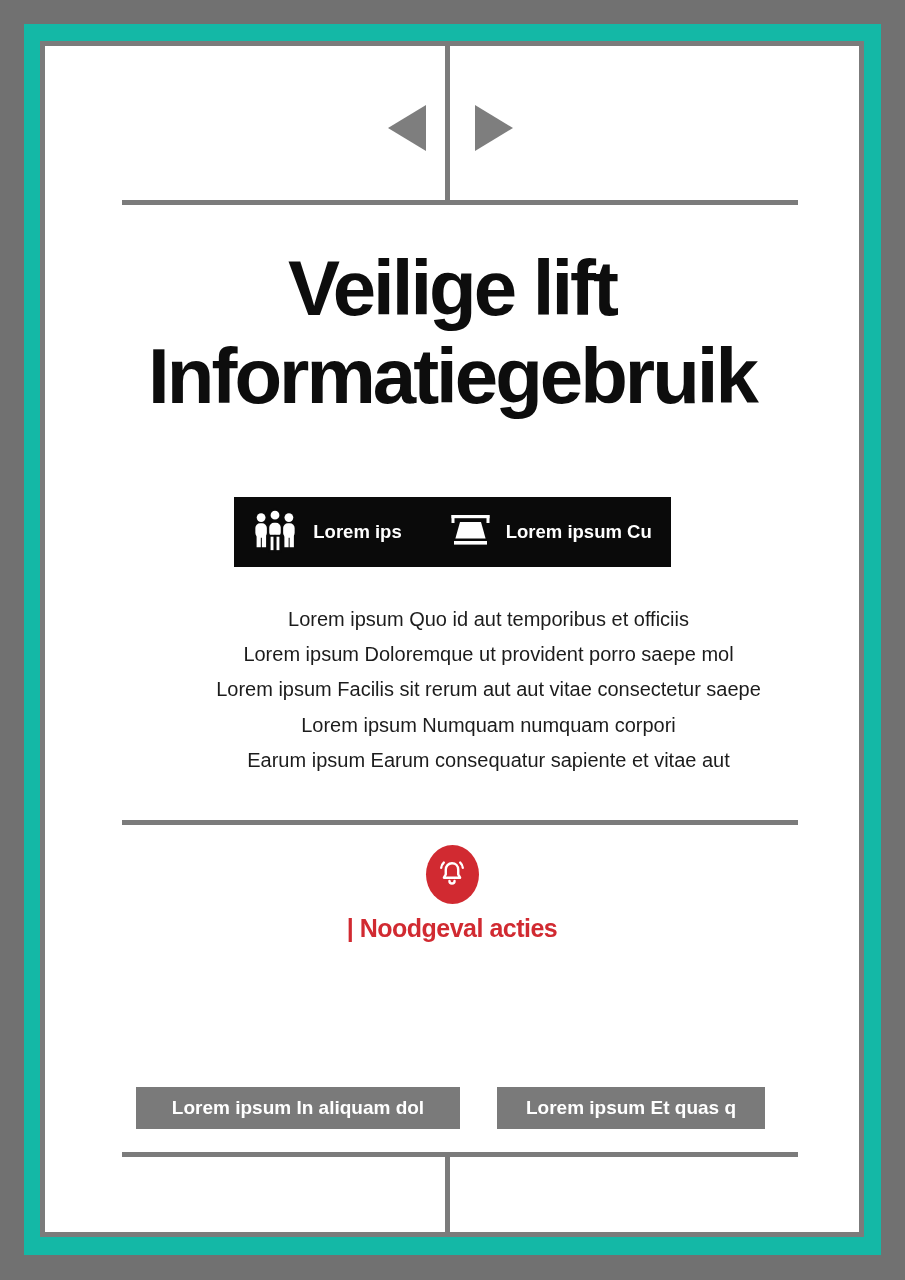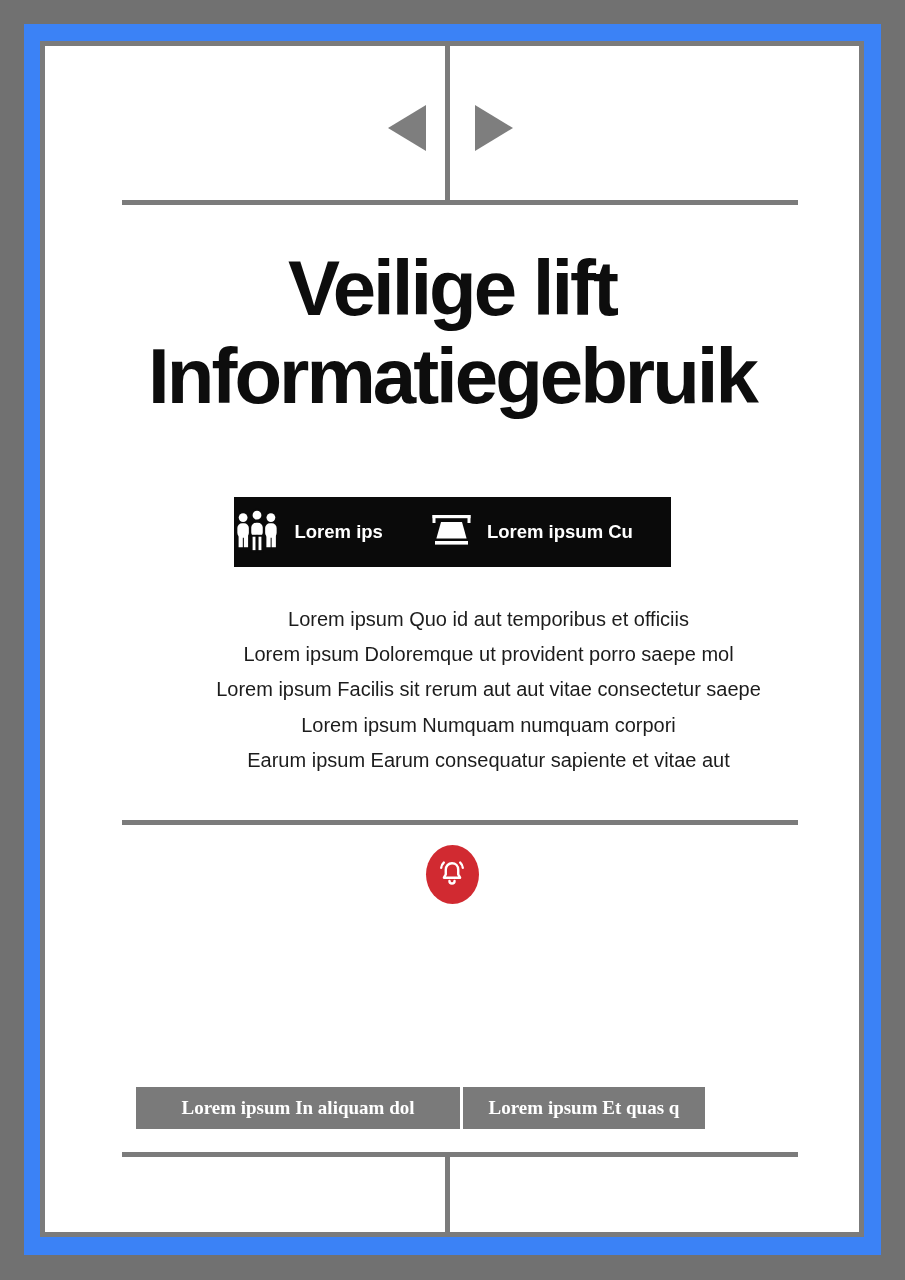--- a/index.html
+++ b/index.html
@@ -6,21 +6,21 @@
   html,body { width:905px; height:1280px; }
   body {
     background:#717171;
     font-family:"Liberation Sans", sans-serif;
     position:relative;
     overflow:hidden;
   }
   .page {
     position:absolute;
     left:24px; right:24px; top:24px; bottom:25px;
-    background:#3b82f6;
+    background:#14b8a6;
   }
   .frame {
     position:absolute;
     left:16px; top:17px; right:17px; bottom:18px;
     border:5px solid #7b7b7b;
     background:#fff;
   }
   
   .split-line {
     position:absolute;
@@ -52,21 +52,21 @@
     font-weight:bold;
     letter-spacing:-3px;
     color:#0d0d0d;
   }
 
   .badge-bar {
     position:absolute; top:451px; left:0; right:0;
     margin:0 auto;
     width:437px; height:70px;
     background:#0a0a0a;
-    display:flex; align-items:center; 
+    display:flex; align-items:center; justify-content:center;
     gap:15px;
   }
   .badge-bar .label {
     color:#ffffff; font-weight:bold; font-size:18.5px;
     white-space:nowrap;
   }
   .badge-bar .gap { width:18px; }
   .icon-svg { display:block; }
 
   .info-list {
@@ -112,29 +112,29 @@
     font-size:20px; line-height:35.2px;
     color:#1c1c1c;
     white-space:nowrap;
   }
 
   .btn {
     position:absolute; top:1041px; height:42px;
     background:#7a7a7a;
     border:none;
     color:#ffffff;
-    font-family:Liberation Serif, serif;
+    font-family:Liberation Sans, sans-serif;
     font-weight:bold;
     font-size:19px;
     display:flex; align-items:center; justify-content:center;
     cursor:pointer;
     white-space:nowrap;
   }
   .btn-1 { left:91px; width:324px; }
-  .btn-2 { left:418px; width:242px; }
+  .btn-2 { left:452px; width:268px; }
 </style>
 </head>
 <body>
 
 <div class="page">
   <div class="frame">
 
     <div class="split-line split-top"></div>
     <div class="tri tri-left"></div>
     <div class="tri tri-right"></div>
@@ -196,20 +196,21 @@
       <span class="icon-svg">
         <svg width="34" height="34" viewBox="0 0 24 24" fill="none" stroke="#ffffff" stroke-width="1.7" stroke-linecap="round" stroke-linejoin="round">
           <path d="M12 5.1 C9.4 5.1 7.6 7.1 7.6 9.7 V13 L6.3 15.3 H17.7 L16.4 13 V9.7 C16.4 7.1 14.6 5.1 12 5.1 Z"></path>
           <path d="M10.2 17.6 a1.8 1.8 0 0 0 3.6 0"></path>
           <path d="M6.2 4.6 C5.1 5.6 4.5 6.9 4.4 8.3"></path>
           <path d="M17.8 4.6 C18.9 5.6 19.5 6.9 19.6 8.3"></path>
         </svg>
       </span>
     </div>
 
+    <div class="emergency-heading">| Noodgeval acties</div>
 
 
     <button class="btn btn-1">Lorem ipsum In aliquam dol</button>
     <button class="btn btn-2">Lorem ipsum Et quas q</button>
 
     <div class="door-line door-line-bottom"></div>
     <div class="split-line split-bottom"></div>
 
   </div>
 </div>

